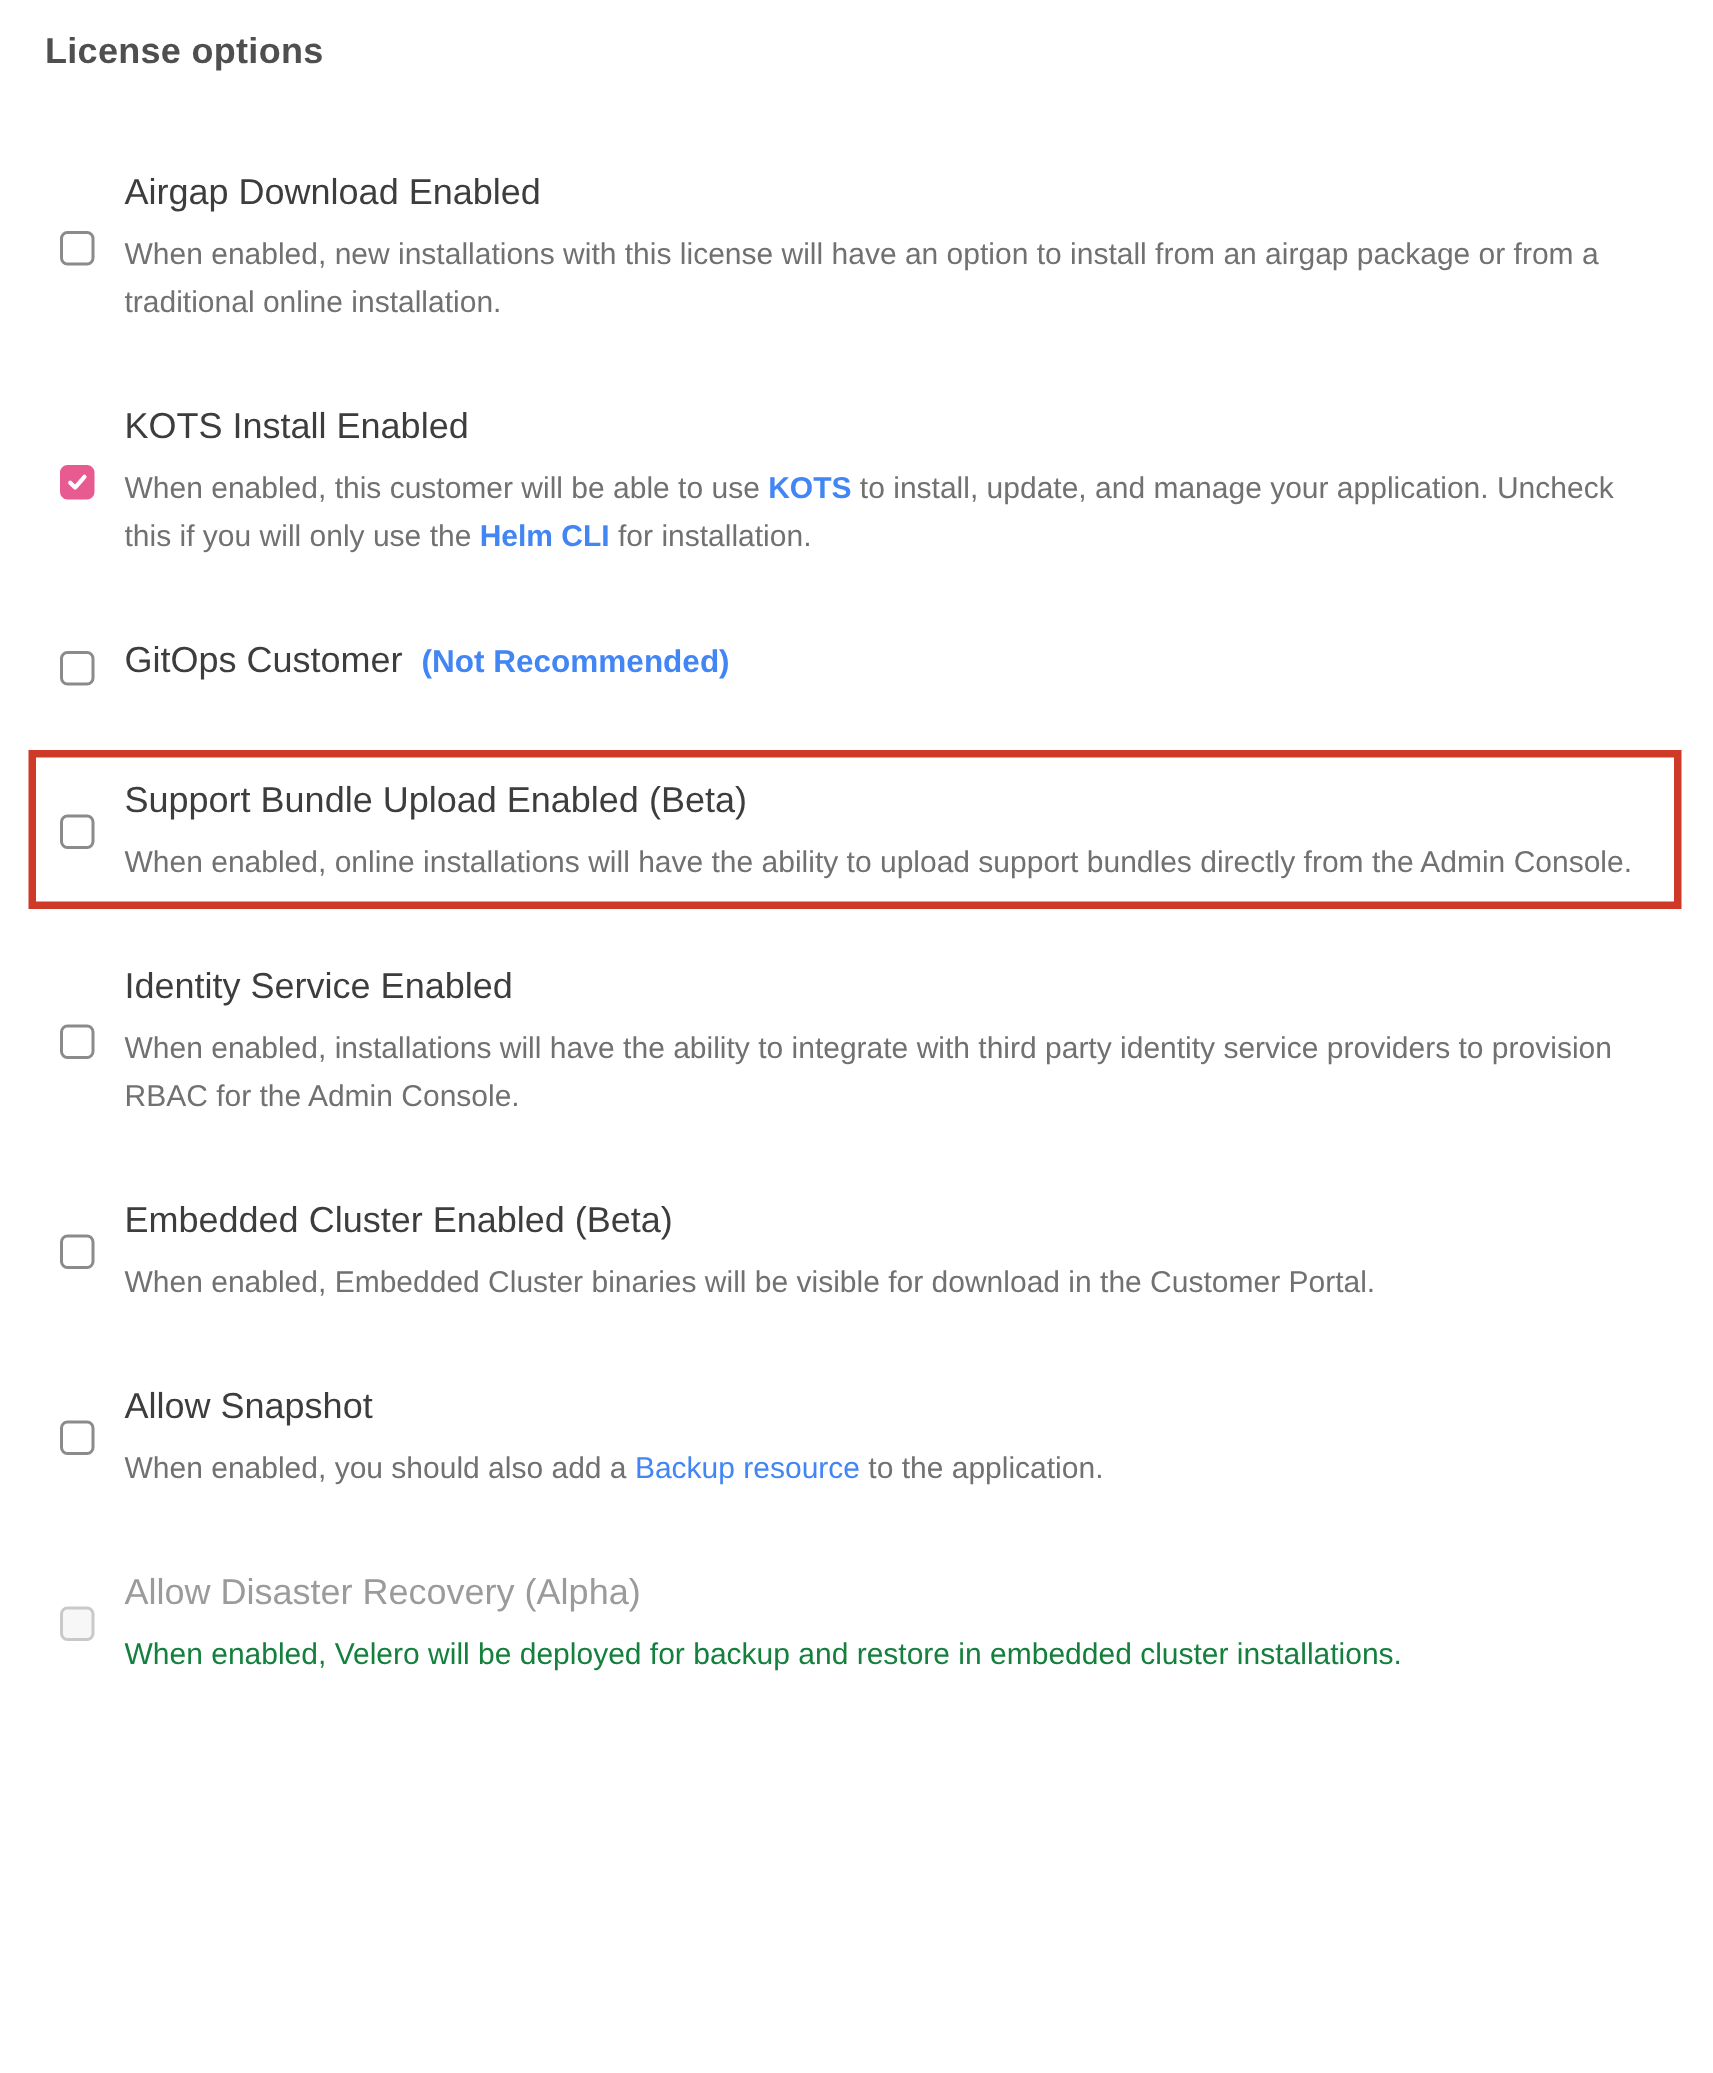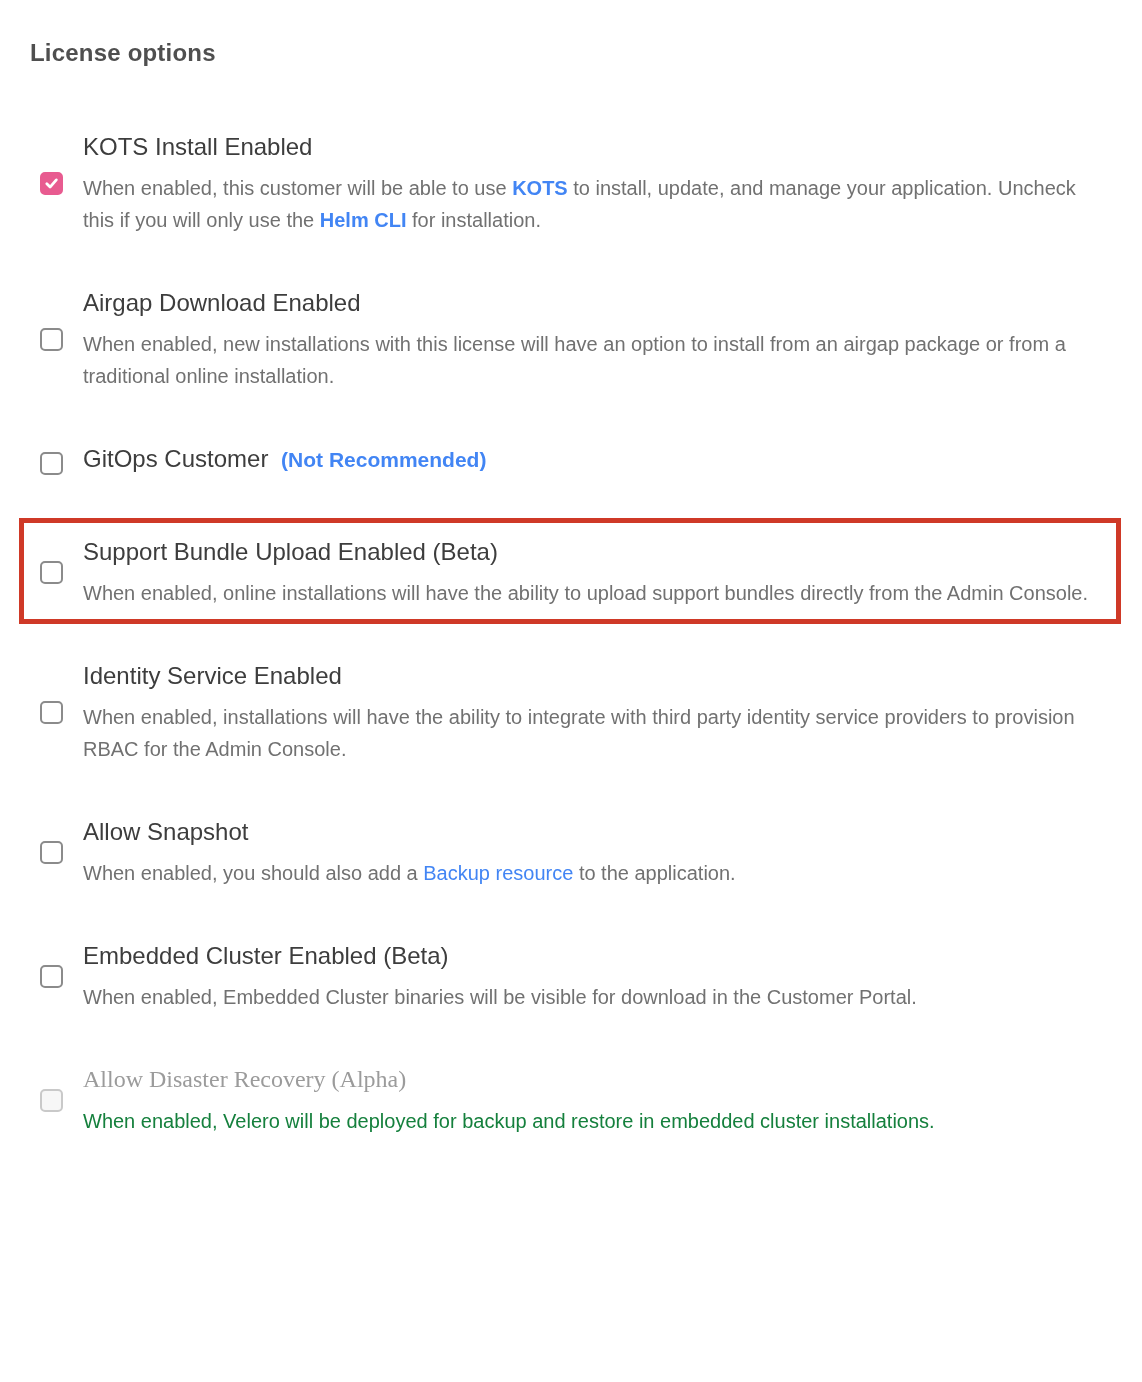--- a/index.html
+++ b/index.html
@@ -5,21 +5,21 @@
   html, body {
     margin: 0;
     padding: 0;
     background: #ffffff;
     font-family: "Liberation Sans", "DejaVu Sans", sans-serif;
   }
   .page {
     width: 1142px;
     height: 1382px;
     box-sizing: border-box;
-    padding: 38px 0 0 30px;
+    padding: 20px 0 0 30px;
     background: #ffffff;
     overflow: hidden;
   }
   .page-title {
     font-size: 24px;
     font-weight: 700;
     color: #4f4f4f;
     line-height: 30px;
     margin: 0;
     letter-spacing: 0.2px;
@@ -76,21 +76,21 @@
     margin-left: 20px;
     min-width: 0;
   }
   .option-label {
     font-size: 24px;
     font-weight: 500;
     color: #3d3d3d;
     line-height: 33px;
     margin-bottom: 9px;
   }
-  .option.disabled .option-label { color: #9b9b9b; font-family: Liberation Serif, serif; }
+  .option.disabled .option-label { color: #9b9b9b; }
   .label-suffix {
     color: var(--link, #4285f4);
     font-size: 21px;
     font-weight: 700;
     margin-left: 6px;
   }
   .option-desc {
     font-size: 20px;
     color: #717171;
     line-height: 32px;
@@ -102,52 +102,52 @@
     text-decoration: none;
   }
   a.desc-link.bold { font-weight: 700; }
 </style>
 </head>
 <body>
 
 <div class="page">
   <h1 class="page-title">License options</h1>
   <div class="options-list">
+      <div class="option">
+    <div class="checkbox" role="checkbox" aria-checked="false">
+      
+    </div>
+    <div class="option-content">
+      <div class="option-label">
+        <span class="option-label-text">Airgap Download Enabled</span>
+        
+      </div>
+      <div class="option-desc"><span>When enabled, new installations with this license will have an option to install from an airgap package or from a traditional online installation.</span></div>
+    </div>
+  </div>
       <div class="option checked">
     <div class="checkbox" role="checkbox" aria-checked="true">
       <svg class="check-icon" viewBox="0 0 24 24">
         <path d="M4.5 12.5l5.2 5.2 10-11.5" stroke="#ffffff" stroke-width="4.5" fill="none" stroke-linecap="round" stroke-linejoin="round"></path>
       </svg>
     </div>
     <div class="option-content">
       <div class="option-label">
         <span class="option-label-text">KOTS Install Enabled</span>
         
       </div>
       <div class="option-desc"><span>When enabled, this customer will be able to use </span><a href="#" class="desc-link bold">KOTS</a><span> to install, update, and manage your application. Uncheck this if you will only use the </span><a href="#" class="desc-link bold">Helm CLI</a><span> for installation.</span></div>
     </div>
   </div>
       <div class="option">
     <div class="checkbox" role="checkbox" aria-checked="false">
       
     </div>
     <div class="option-content">
       <div class="option-label">
-        <span class="option-label-text">Airgap Download Enabled</span>
-        
-      </div>
-      <div class="option-desc"><span>When enabled, new installations with this license will have an option to install from an airgap package or from a traditional online installation.</span></div>
-    </div>
-  </div>
-      <div class="option">
-    <div class="checkbox" role="checkbox" aria-checked="false">
-      
-    </div>
-    <div class="option-content">
-      <div class="option-label">
         <span class="option-label-text">GitOps Customer</span>
         <span class="label-suffix">(Not Recommended)</span>
       </div>
     </div>
   </div>
       <div class="option highlighted">
     <div class="checkbox" role="checkbox" aria-checked="false">
       
     </div>
     <div class="option-content">
@@ -170,36 +170,36 @@
       </div>
       <div class="option-desc"><span>When enabled, installations will have the ability to integrate with third party identity service providers to provision RBAC for the Admin Console.</span></div>
     </div>
   </div>
       <div class="option">
     <div class="checkbox" role="checkbox" aria-checked="false">
       
     </div>
     <div class="option-content">
       <div class="option-label">
+        <span class="option-label-text">Embedded Cluster Enabled (Beta)</span>
+        
+      </div>
+      <div class="option-desc"><span>When enabled, Embedded Cluster binaries will be visible for download in the Customer Portal.</span></div>
+    </div>
+  </div>
+      <div class="option">
+    <div class="checkbox" role="checkbox" aria-checked="false">
+      
+    </div>
+    <div class="option-content">
+      <div class="option-label">
         <span class="option-label-text">Allow Snapshot</span>
         
       </div>
       <div class="option-desc"><span>When enabled, you should also add a </span><a href="#" class="desc-link">Backup resource</a><span> to the application.</span></div>
-    </div>
-  </div>
-      <div class="option">
-    <div class="checkbox" role="checkbox" aria-checked="false">
-      
-    </div>
-    <div class="option-content">
-      <div class="option-label">
-        <span class="option-label-text">Embedded Cluster Enabled (Beta)</span>
-        
-      </div>
-      <div class="option-desc"><span>When enabled, Embedded Cluster binaries will be visible for download in the Customer Portal.</span></div>
     </div>
   </div>
       <div class="option disabled">
     <div class="checkbox" role="checkbox" aria-checked="false">
       
     </div>
     <div class="option-content">
       <div class="option-label">
         <span class="option-label-text">Allow Disaster Recovery (Alpha)</span>
         

